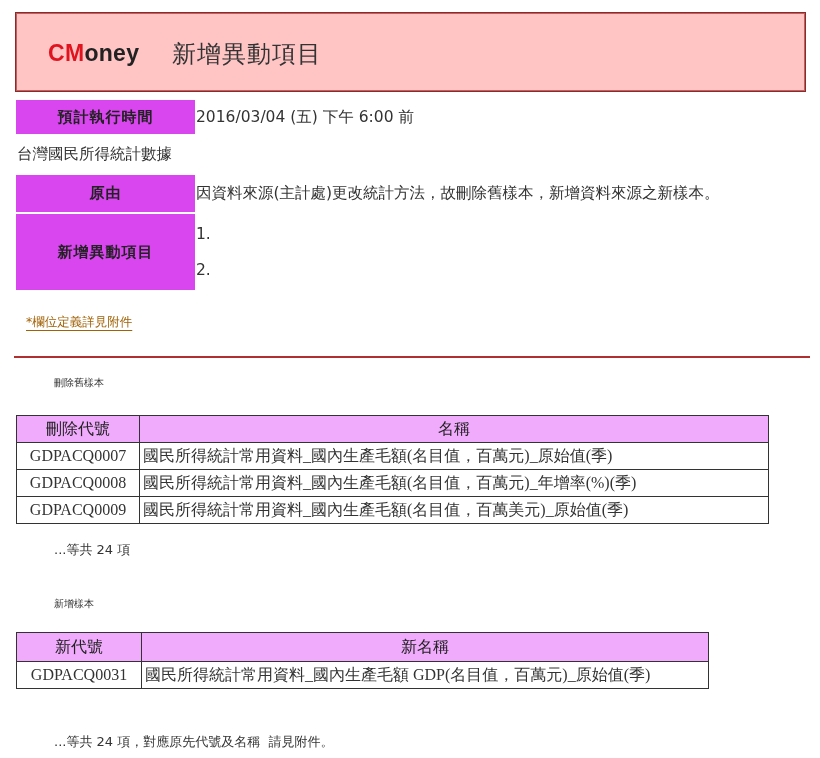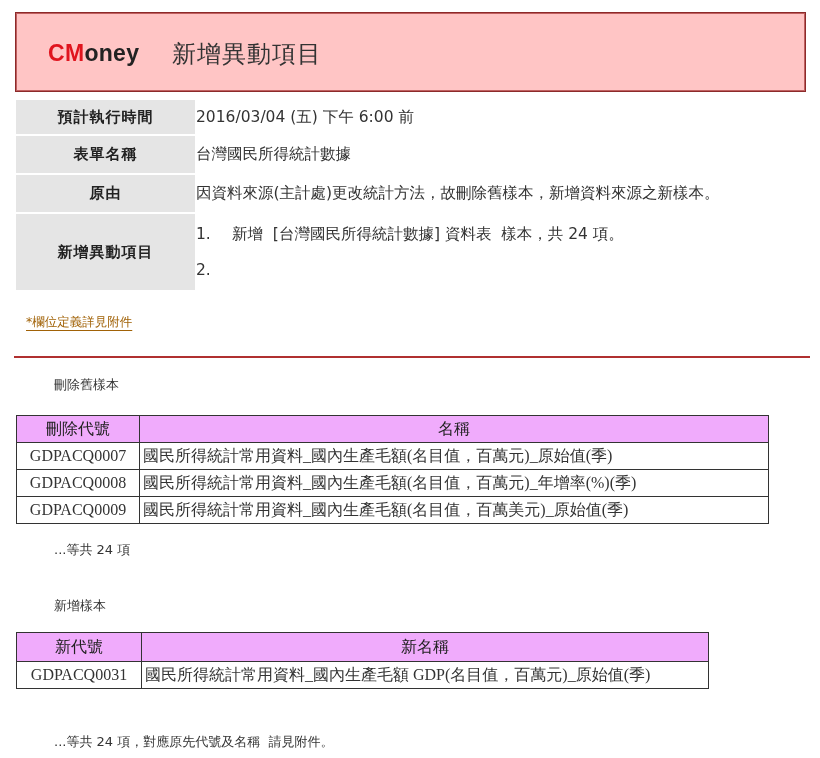--- a/index.html
+++ b/index.html
@@ -21,37 +21,37 @@
   .brand .cm { color: #e0141e; }
   .header-title {
     position: absolute; left: 156px; top: 25px; font-size: 24px; color: #333333;
     font-family: "DejaVu Sans", sans-serif; letter-spacing: 1px;
   }
 
   .info { position: absolute; left: 16px; top: 100px; width: 800px; }
   .info-row { display: flex; border-top: 2px solid #ffffff; }
   .info-row:first-child { border-top: none; }
   .info-label {
-    width: 179px; background: #e5e5e5; display: flex; align-items: center; justify-content: center;
+    width: 179px; background: #d946ef; display: flex; align-items: center; justify-content: center;
     font-weight: bold; font-size: 15px; color: #222222; flex-shrink: 0; letter-spacing: 1px;
   }
   .info-value {
     padding-left: 1px; font-size: 15.5px; color: #333333; display: flex; flex-direction: column; justify-content: center;
   }
   .r1 { height: 34px; } .r2 { height: 37px; } .r3 { height: 37px; } .r4 { height: 76px; }
   .list-line { height: 36px; display: flex; align-items: center; }
   .list-num { width: 36px; }
 
   .note {
     position: absolute; left: 26px; top: 314px; font-size: 12.5px; color: #a16207;
     text-decoration: underline; text-underline-offset: 4px;
   }
   .rule { position: absolute; left: 14px; top: 356px; width: 796px; height: 2px; background: #b03030; }
 
-  .section-title { position: absolute; left: 54px; font-size: 13px; color: #333333; }
+  .section-title { position: absolute; left: 54px; font-size: 10px; color: #333333; }
 
   table.data {
     position: absolute; border-collapse: collapse;
     font-family: "Liberation Serif", "DejaVu Serif", serif; font-size: 16px; color: #333333;
   }
   table.data th, table.data td {
     border: 1px solid #333333; padding: 0 4px; height: 26px; white-space: nowrap;
   }
   table.data th { background: #f0abfc; font-weight: normal; text-align: center; color: #222222; }
   table.data td.code { text-align: center; }
@@ -66,33 +66,31 @@
   <div class="brand"><span class="cm">C</span><span class="cm">M</span><span>oney</span></div>
   <div class="header-title">新增異動項目</div>
 </div>
 
 <div class="info">
   <div class="info-row r1">
     <div class="info-label">預計執行時間</div>
     <div class="info-value">2016/03/04 (五) 下午 6:00 前</div>
   </div>
   <div class="info-row r2">
-    <div class="info-label">表單名稱</div>
     <div class="info-value">台灣國民所得統計數據</div>
   </div>
   <div class="info-row r3">
     <div class="info-label">原由</div>
     <div class="info-value">因資料來源(主計處)更改統計方法，故刪除舊樣本，新增資料來源之新樣本。</div>
   </div>
   <div class="info-row r4">
     <div class="info-label">新增異動項目</div>
     <div class="info-value">
       <div class="list-line">
         <span class="list-num">1.</span>
-        <span style="white-space:pre">新增  [台灣國民所得統計數據] 資料表  樣本，共 24 項。</span>
       </div>
       <div class="list-line">
         <span class="list-num">2.</span>
       </div>
     </div>
   </div>
 </div>
 
 <div class="note">*欄位定義詳見附件</div>
 <div class="rule"></div>

